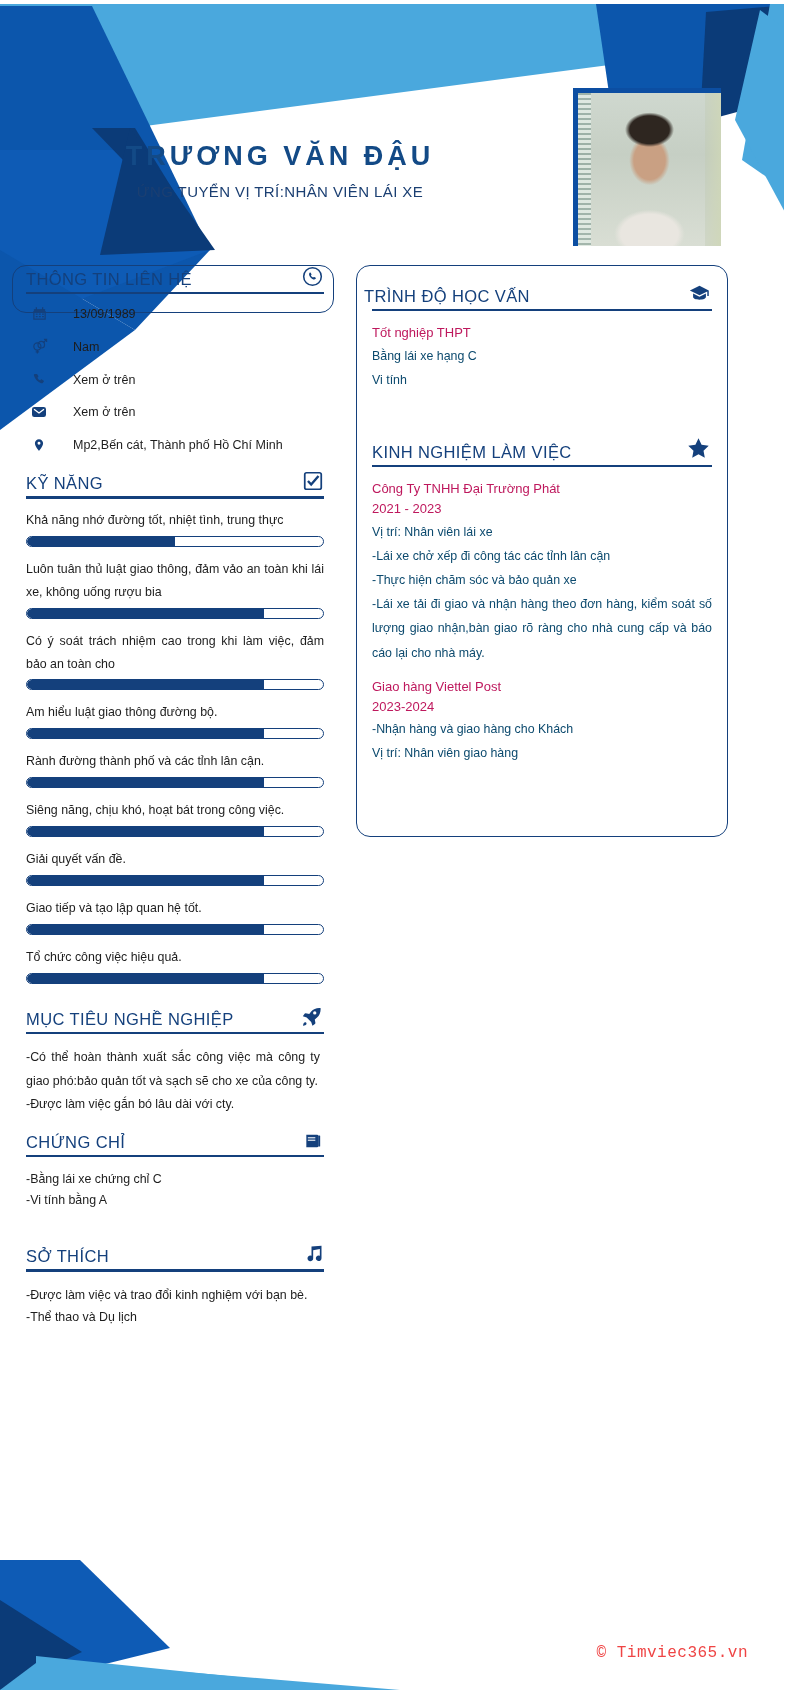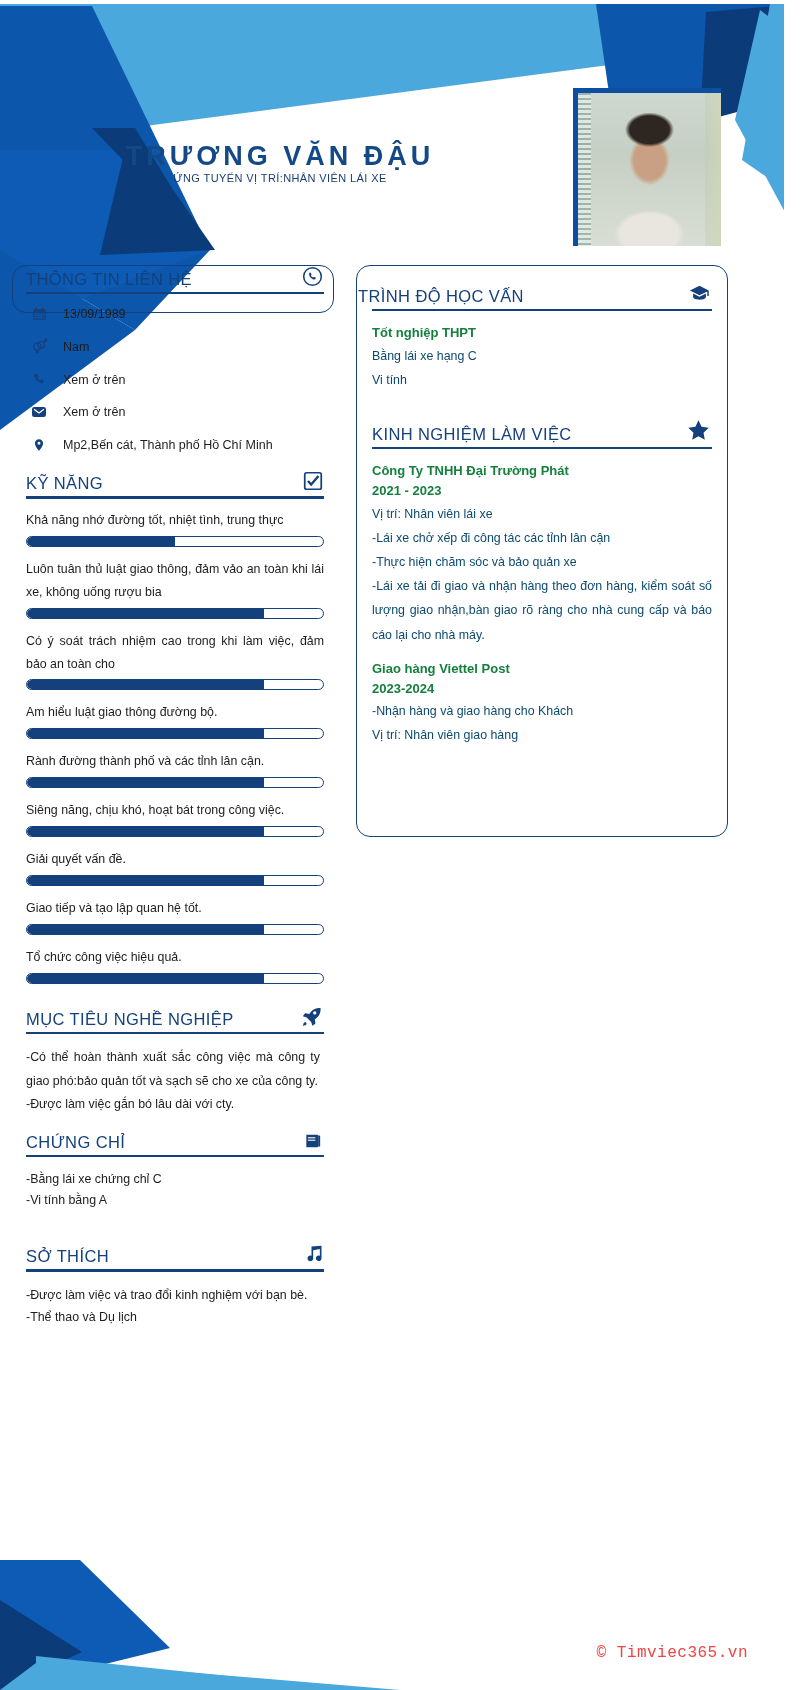--- a/index.html
+++ b/index.html
@@ -29,21 +29,22 @@
     text-align: center;
   }
   .cand-name {
     font-size: 27px;
     font-weight: bold;
     letter-spacing: 4px;
     color: #134a86;
     line-height: 1.2;
   }
   .cand-role {
-    font-size: 11px;
+    margin-top: 11px;
+    font-size: 15px;
     letter-spacing: 0.4px;
     color: #1b3f72;
     font-weight: normal;
   }
 
   
   .photo-wrap {
     position: absolute;
     left: 573px; top: 88px;
     width: 148px; height: 158px;
@@ -123,21 +124,21 @@
     margin: 0 10px 0 14px;
   }
   .sec-icon { color: #14407c; display: flex; align-items: center; }
   .sec-icon svg { display: block; }
 
   
   .contact-list { padding: 12px 0 0 18px; }
   .contact-row {
     display: flex;
     align-items: center;
-    gap: 15px;
+    gap: 25px;
     margin-bottom: 17px;
     font-size: 12.5px;
     color: #1d1d1d;
   }
   .contact-ico { width: 18px; color: #14407c; display: flex; align-items: center; justify-content: center; flex: 0 0 18px; }
 
   
   .skills { padding: 10px 10px 0 14px; }
   .skill { margin-bottom: 11px; }
   .skill-label {
@@ -168,22 +169,22 @@
     color: #1d1d1d;
     line-height: 1.9;
     text-align: justify;
   }
   .body-line.tight { line-height: 1.7; }
 
   
   .r-body { padding: 12px 16px 0 16px; }
   .r-strong {
     font-size: 13px;
-    font-weight: bold;
-    color: #15803d;
+    font-weight: normal;
+    color: #be185d;
     line-height: 1.55;
   }
   .r-text {
     font-size: 12.4px;
     color: #0c4a6e;
     line-height: 1.95;
     text-align: justify;
   }
   .r-gap { height: 12px; }
 
@@ -441,39 +442,39 @@
         <div class="body-line">-Được làm việc và trao đổi kinh nghiệm với bạn bè.</div>
         <div class="body-line tight">-Thể thao và Dụ lịch</div>
       </div>
     </div>
 
   </div>
 
   <div class="col-right">
 
     <div class="sec" style="padding-top:18px;">
-      <div class="sec-head" style="padding-left:2px;padding-right:16px;">
+      <div class="sec-head" style="padding-left:8px;padding-right:16px;">
         <span class="sec-title">TRÌNH ĐỘ HỌC VẤN</span>
         <span class="sec-icon">
           <svg width="25" height="22" viewBox="0 0 24 24" fill="currentColor">
             <path d="M12 3L1.5 8.2 12 13.4l8.5-4.2v5.1h1.6V8.2L12 3z"></path>
             <path d="M5 11.4v4c0 1.6 3.1 2.9 7 2.9s7-1.3 7-2.9v-4l-7 3.5-7-3.5z"></path>
           </svg>
         </span>
       </div>
       <div class="sec-rule" style="margin-left:16px;margin-right:16px;"></div>
 
       <div class="r-body">
         <div class="r-strong">Tốt nghiệp THPT</div>
         <div class="r-text">Bằng lái xe hạng C</div>
         <div class="r-text">Vi tính</div>
       </div>
     </div>
 
-    <div class="sec" style="margin-top:26px;">
+    <div class="sec" style="margin-top:44px;">
       <div class="sec-head" style="padding-left:16px;padding-right:16px;">
         <span class="sec-title">KINH NGHIỆM LÀM VIỆC</span>
         <span class="sec-icon">
           <svg width="27" height="25" viewBox="0 0 24 24" fill="currentColor">
             <path d="M12 2.2l2.95 6.25 6.85.93-4.98 4.72 1.23 6.78L12 17.6l-6.05 3.28 1.23-6.78L2.2 9.38l6.85-.93z"></path>
           </svg>
         </span>
       </div>
       <div class="sec-rule" style="margin-left:16px;margin-right:16px;"></div>
 

